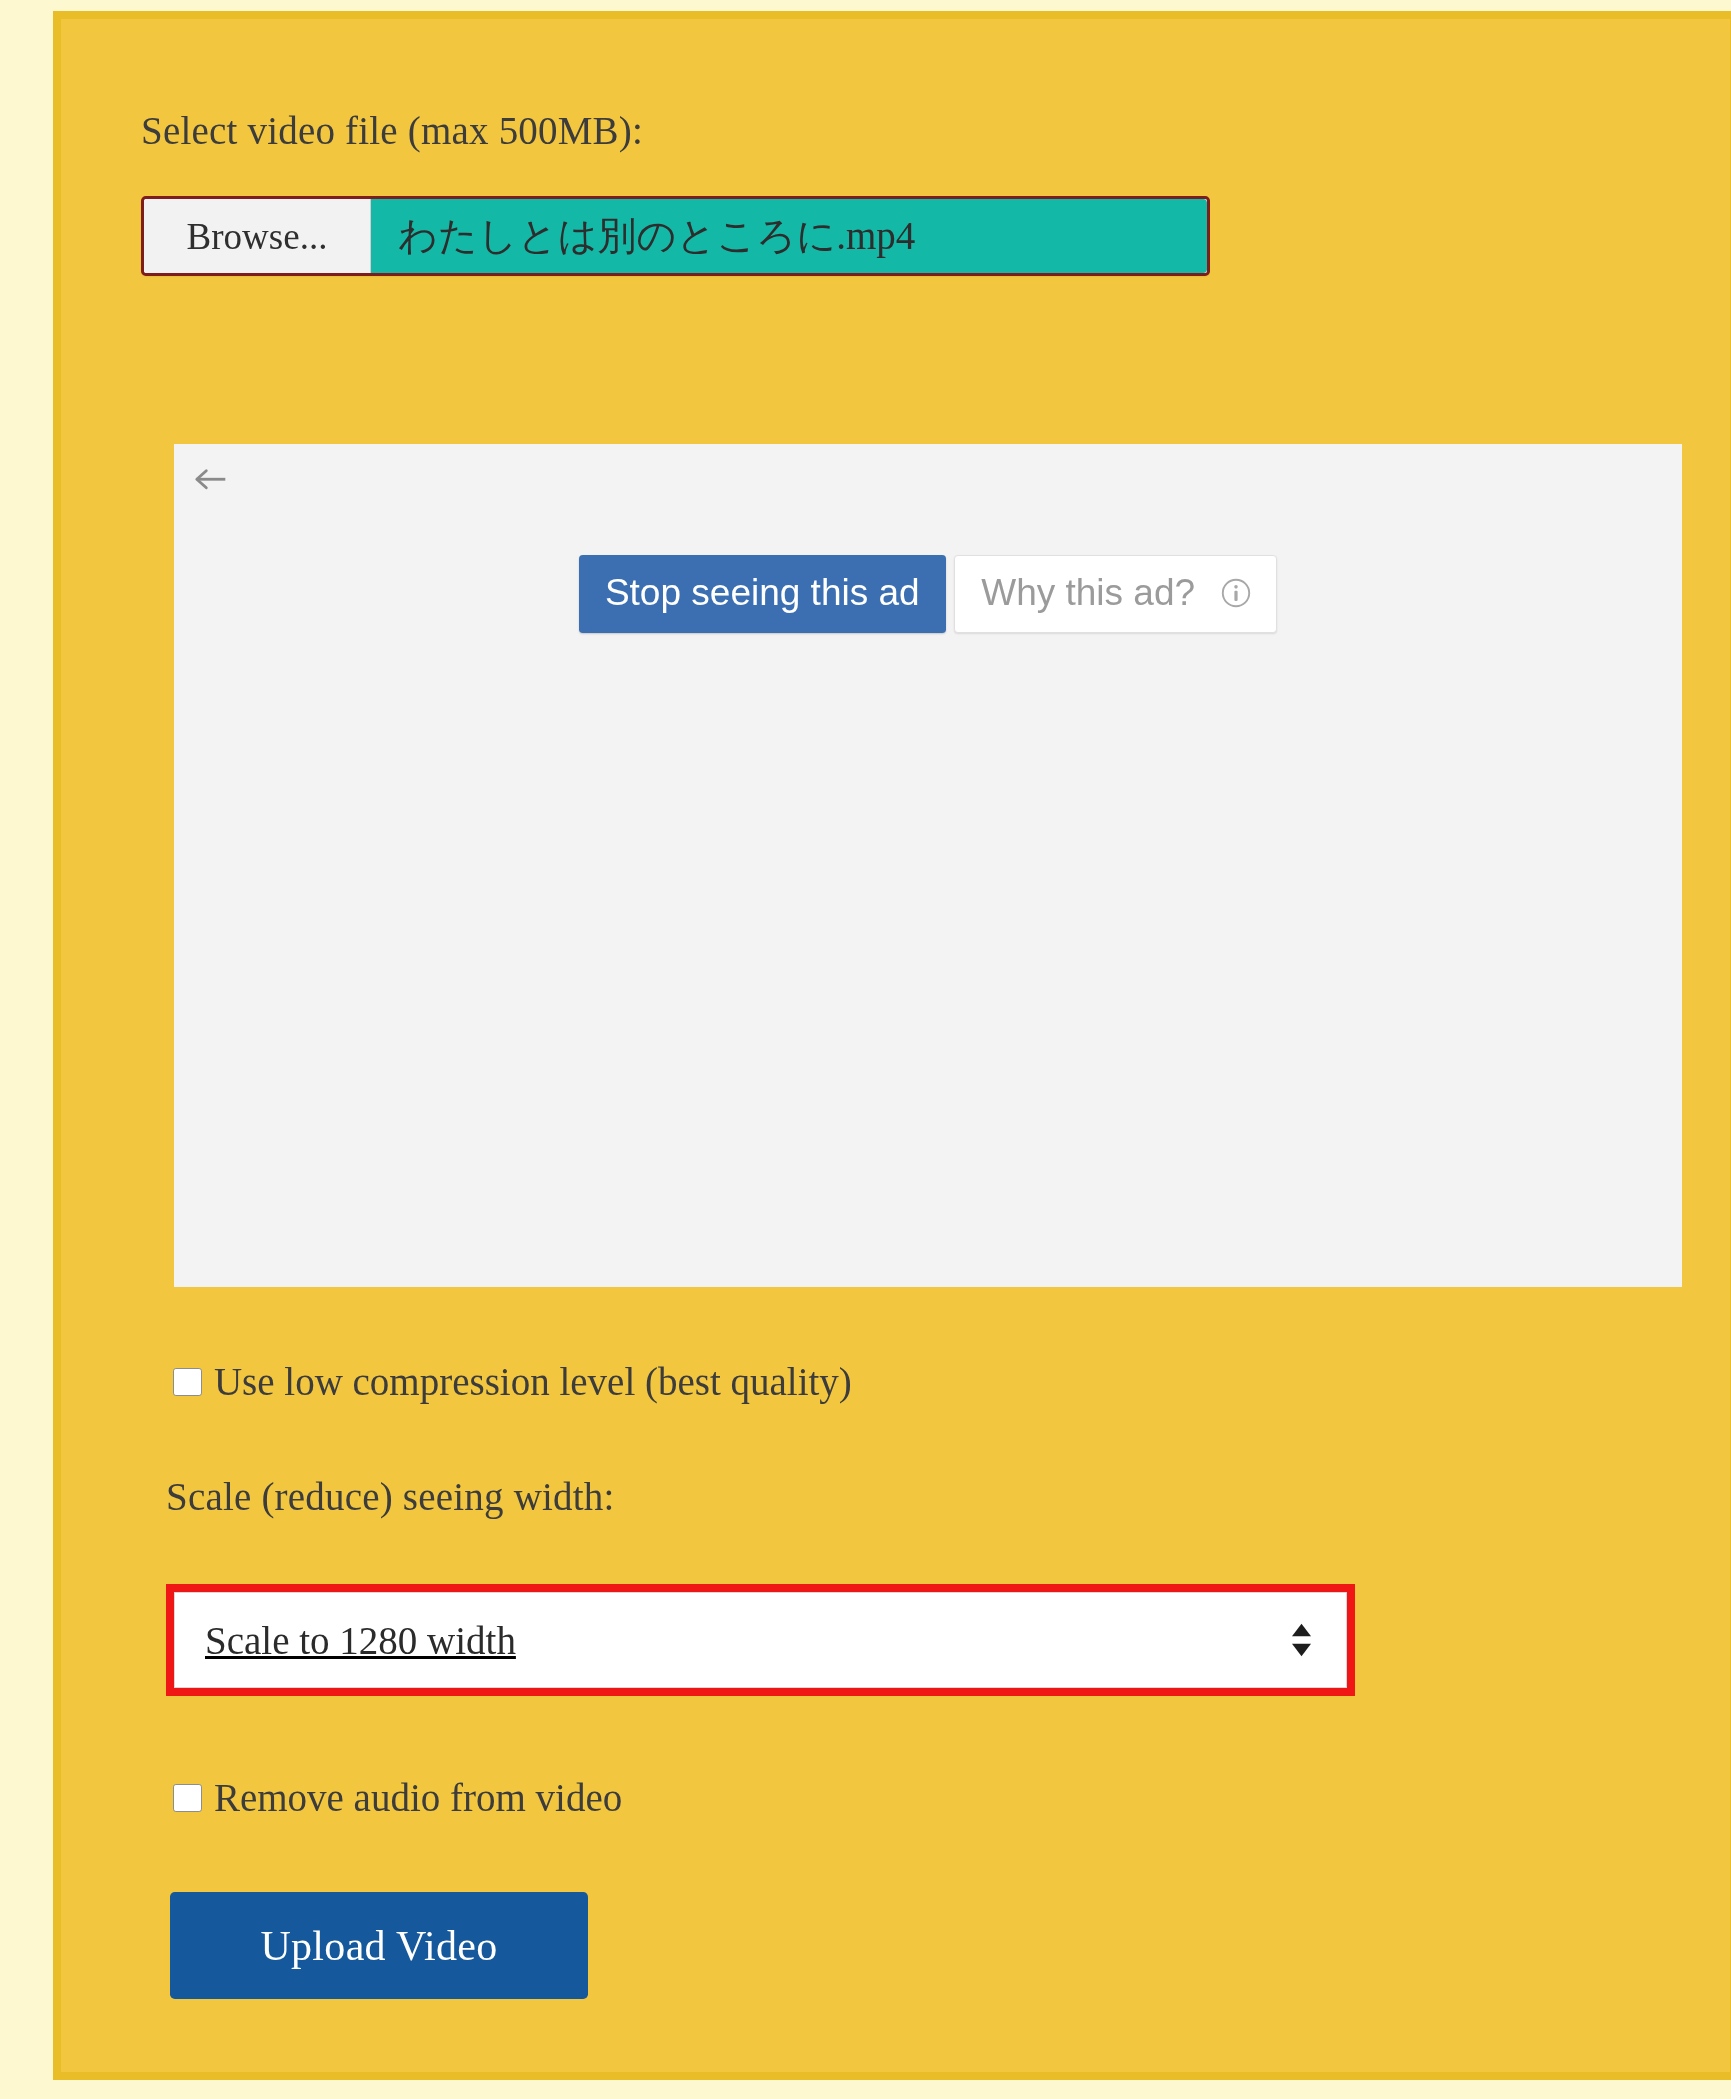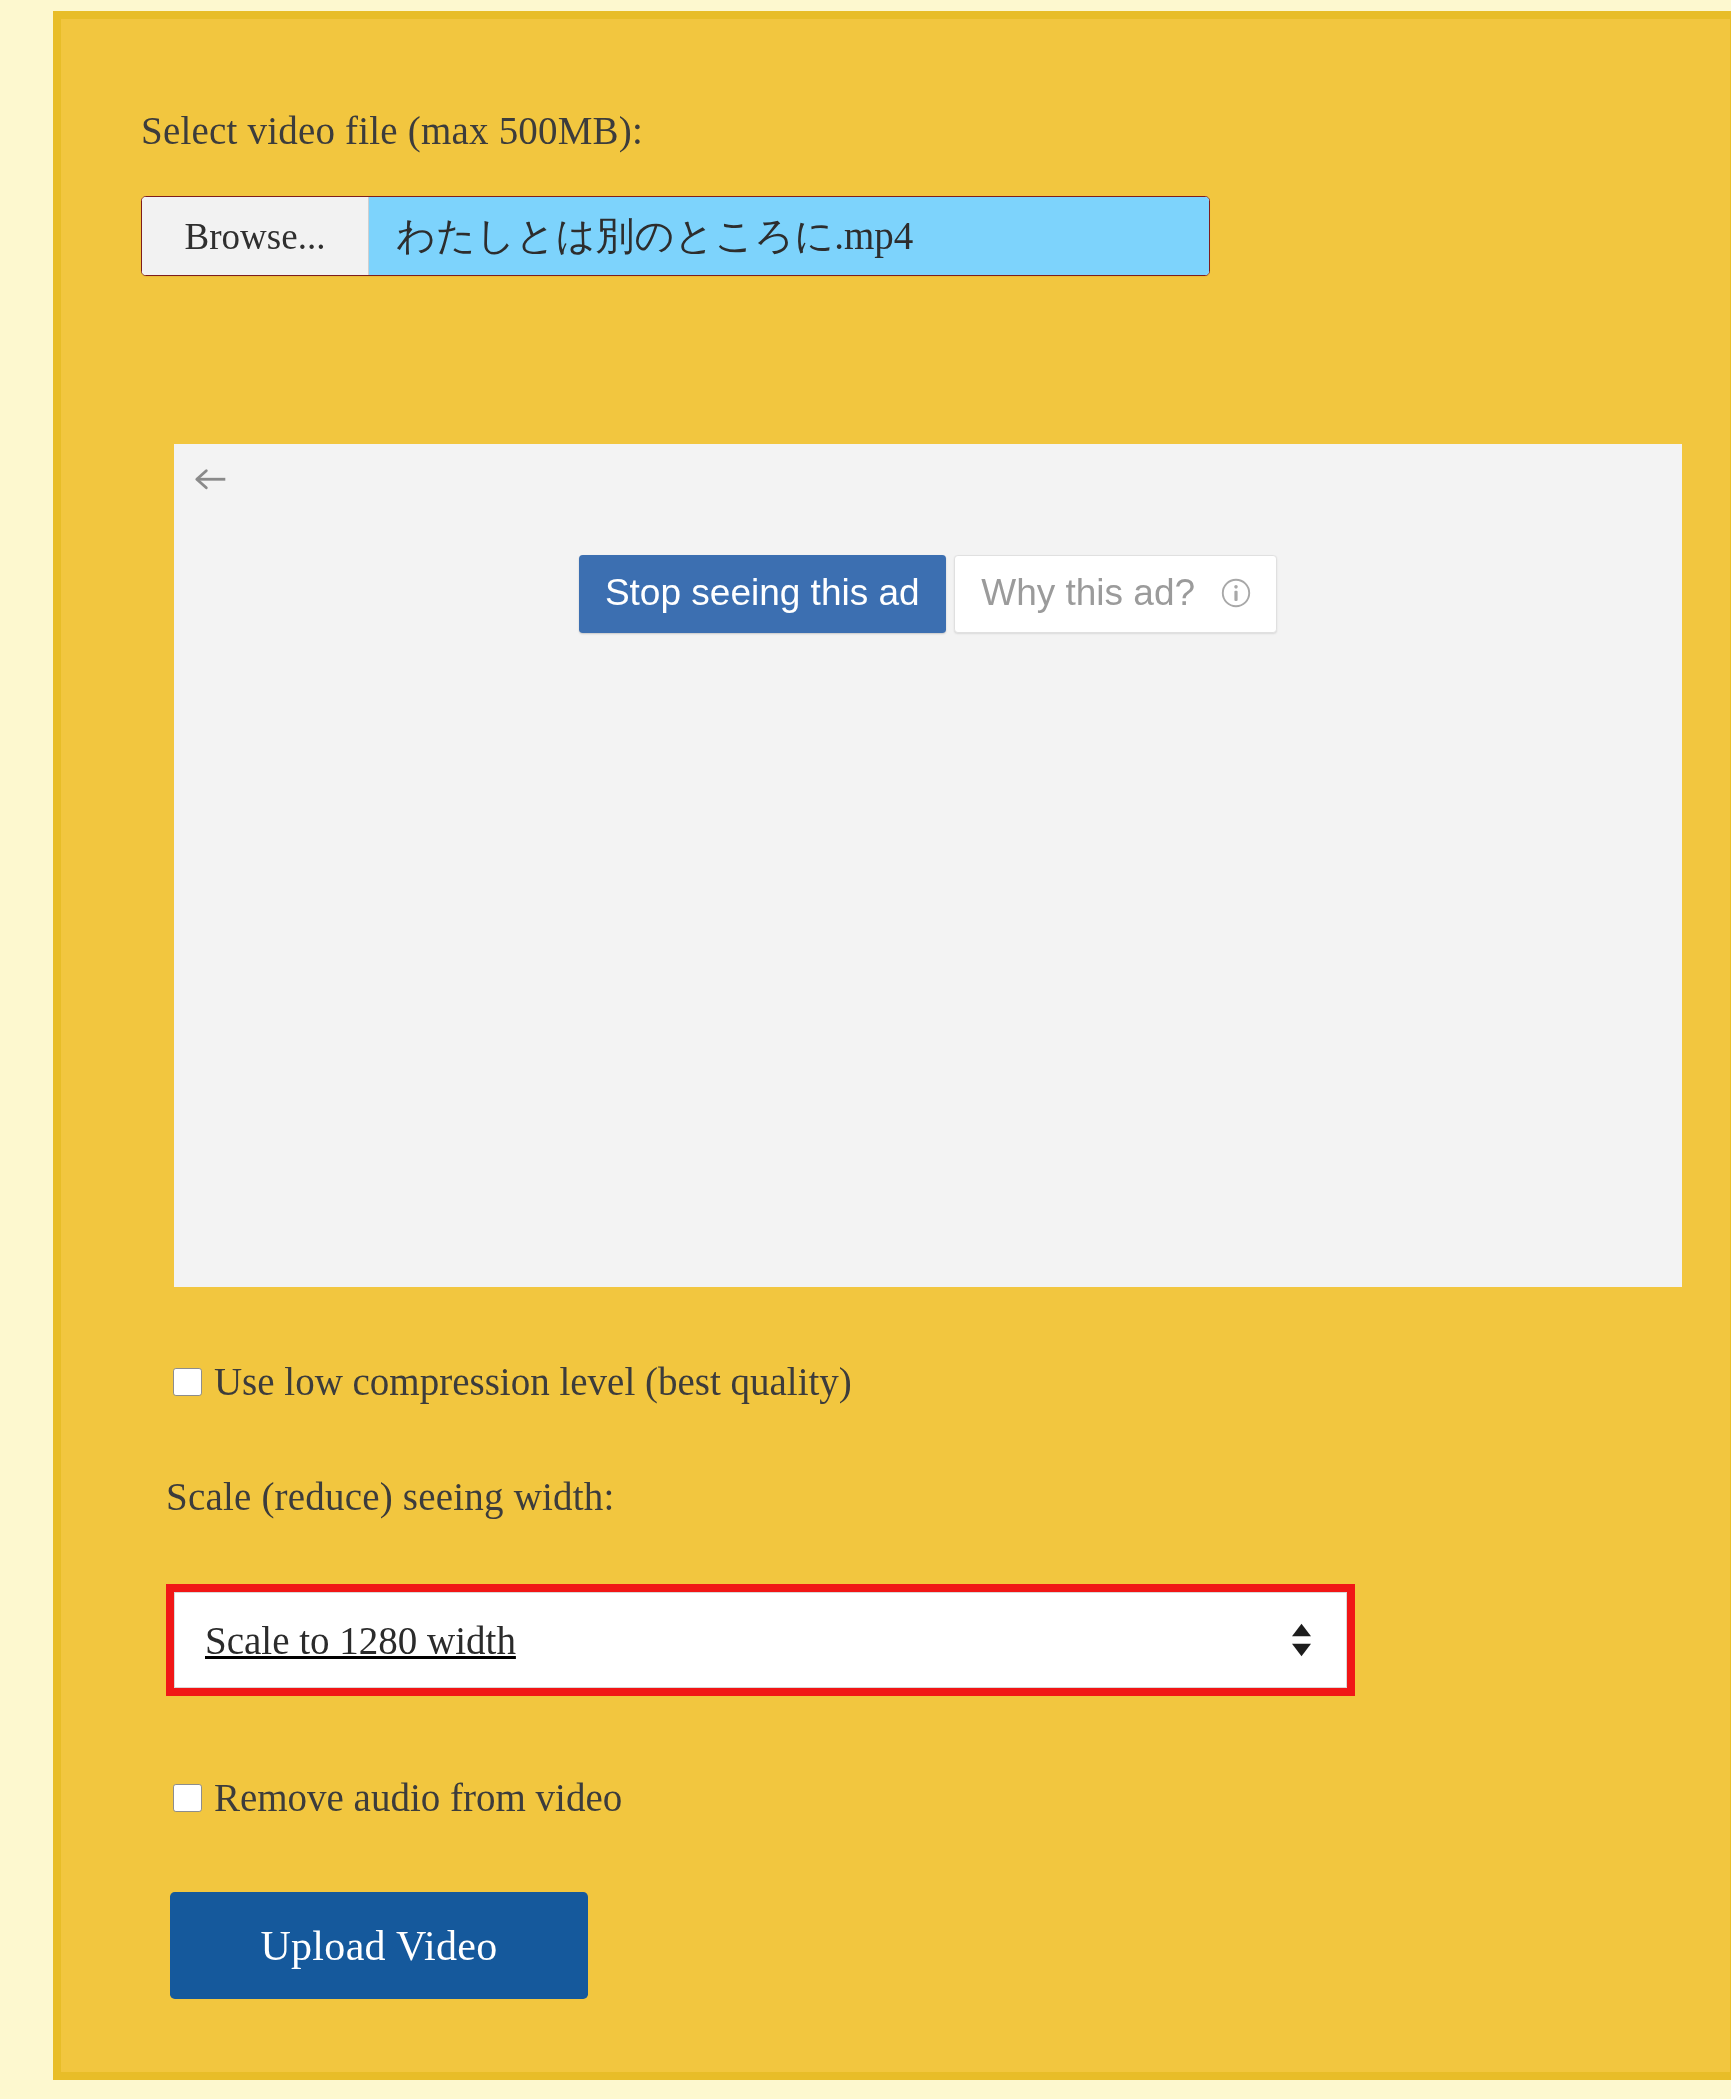--- a/index.html
+++ b/index.html
@@ -46,21 +46,21 @@
   }
 
   
   .file-row {
     position: absolute;
     left: 80px;
     top: 177px;
     width: 1069px;
     height: 80px;
     background: #ffffff;
-    border: 1px solid #7f1d1d;
+    border: 3px solid #7f1d1d;
     border-radius: 4.8px;
     box-sizing: border-box;
     display: flex;
     align-items: stretch;
     box-shadow: 0 1px 1px rgba(0,0,0,.05);
   }
   .browse-btn {
     width: 227px;
     background: #f2f2f2;
     border: 0;
@@ -75,21 +75,21 @@
     cursor: pointer;
     padding: 0;
   }
   .file-name {
     flex: 1;
     display: flex;
     align-items: center;
     padding-left: 27px;
     font-size: 39px;
     color: #2d2d2d;
-    background: #7dd3fc;
+    background: #14b8a6;
     border-radius: 0 3.8px 3.8px 0;
     overflow: hidden;
     white-space: nowrap;
   }
 
   
   .ad-panel {
     position: absolute;
     left: 113px;
     top: 425px;

